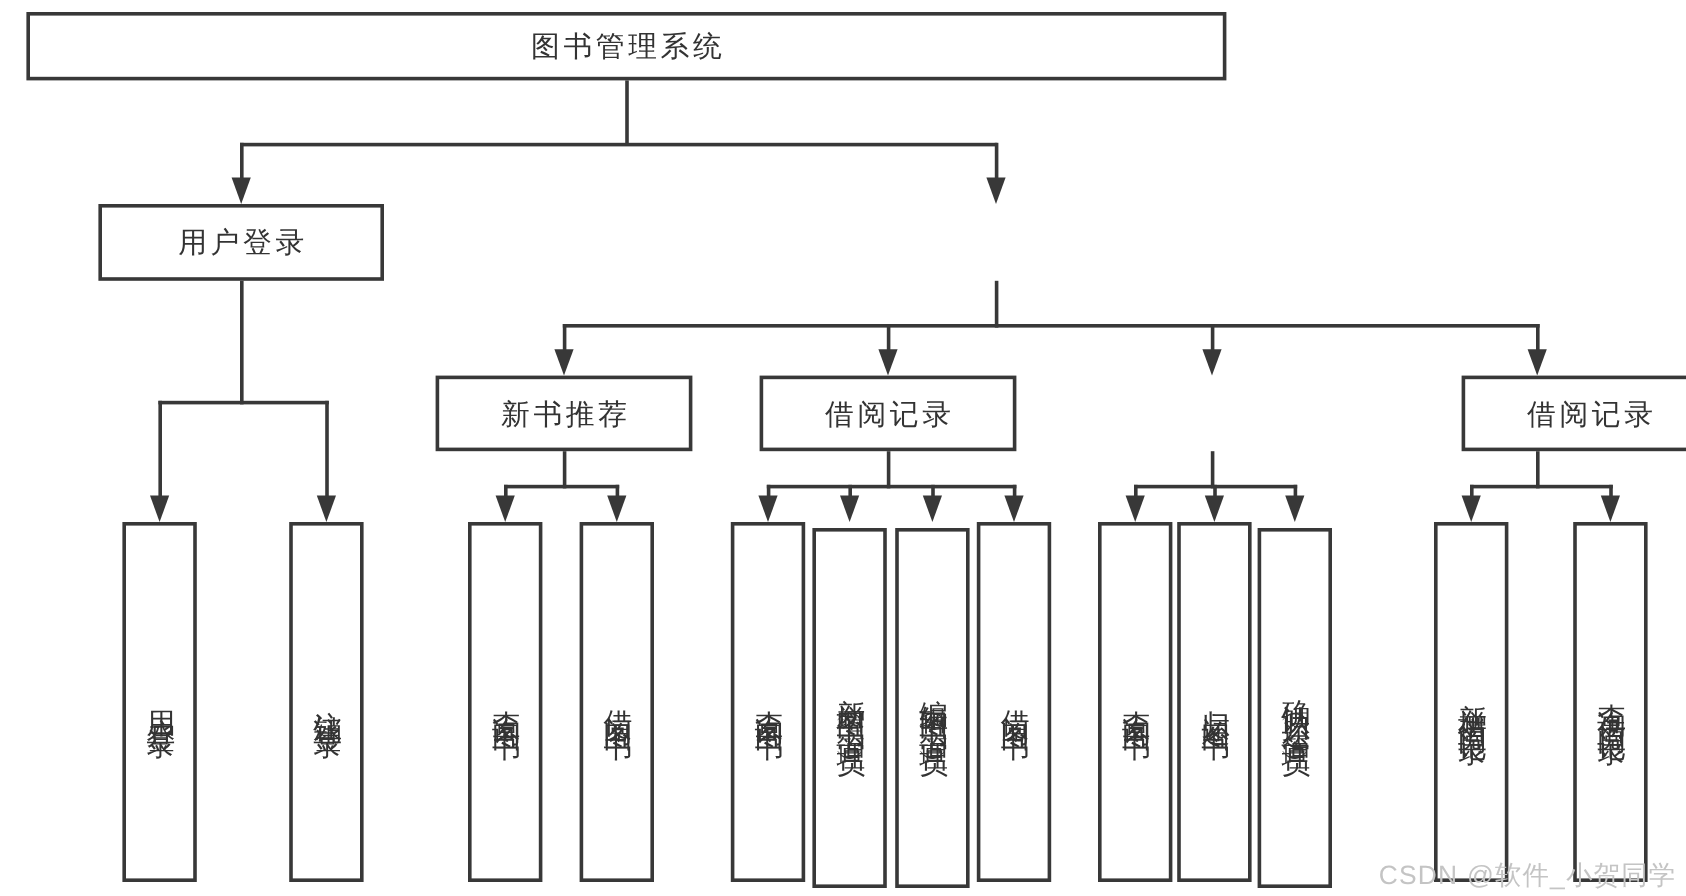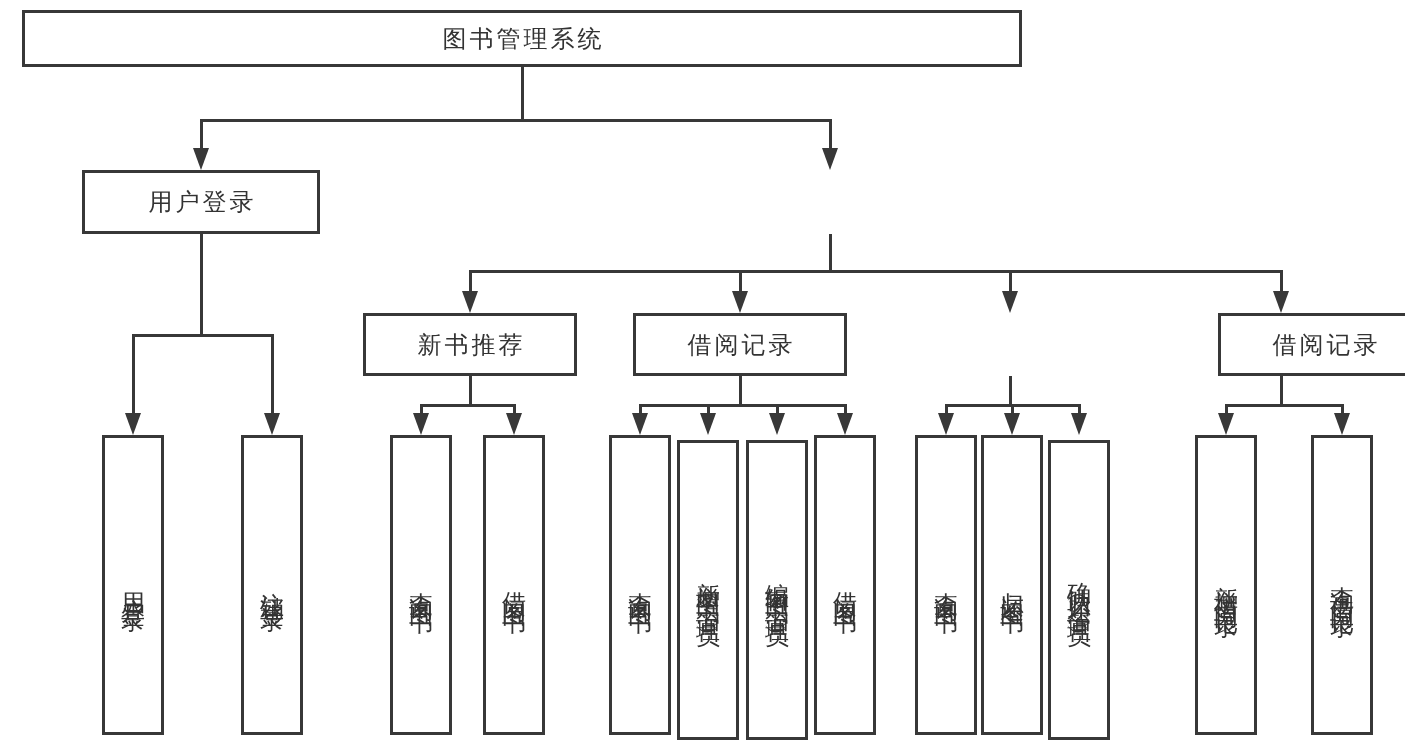--- a/index.html
+++ b/index.html
@@ -173,14 +173,15 @@
     <span class="vlabel">确认归还（管理员）</span>
   </div>
 
   <div class="box vbox" style="left:1195px; top:435px; width:62px; height:300px;">
     <span class="vlabel">新增借阅记录</span>
   </div>
   <div class="box vbox" style="left:1311px; top:435px; width:62px; height:300px;">
     <span class="vlabel">查询借阅记录</span>
   </div>
 
+  <div class="watermark">CSDN @软件_小贺同学</div>
 
 </div>
 
 </body></html>

